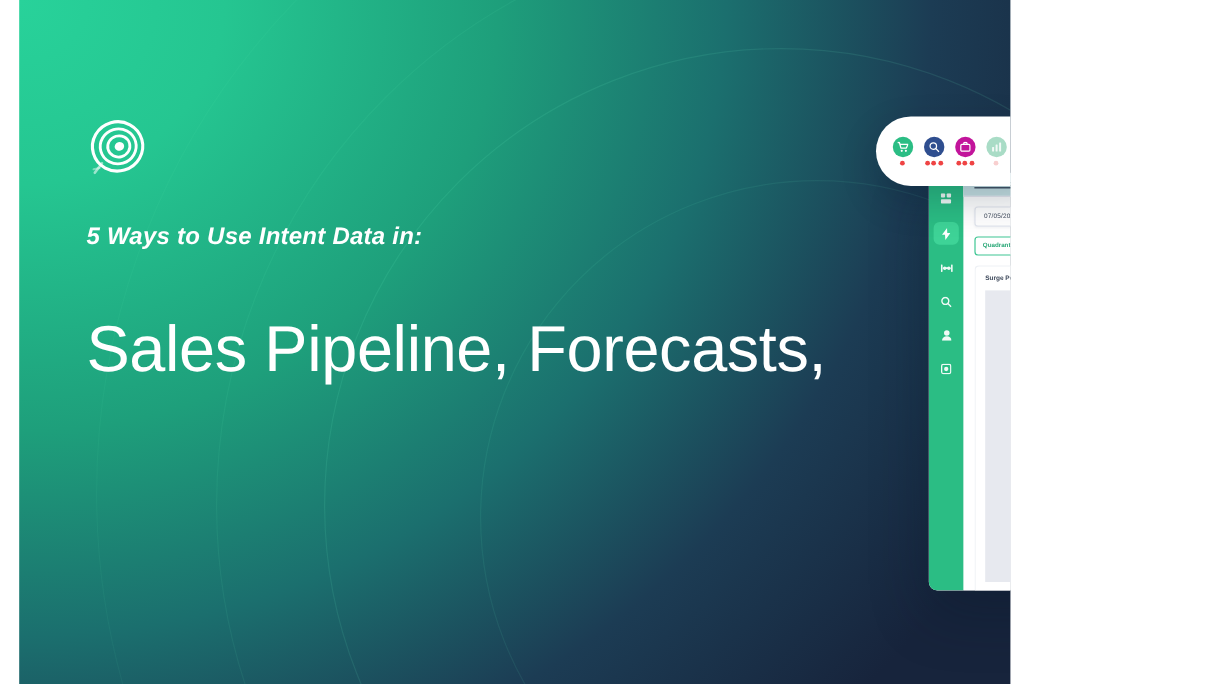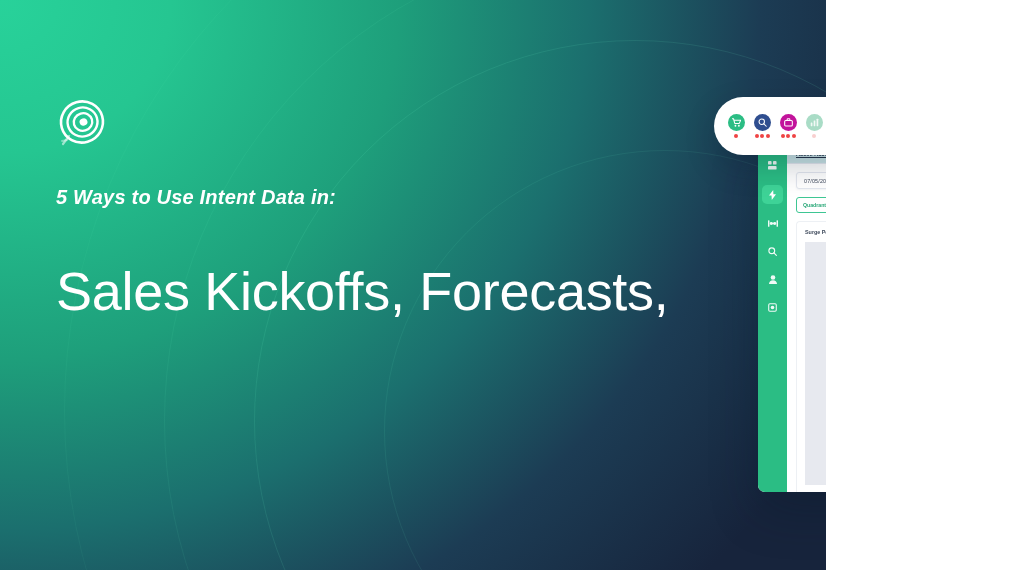--- a/index.html
+++ b/index.html
@@ -5,21 +5,21 @@
   html,body{margin:0;padding:0;}
   body{
     width:1024px;height:576px;overflow:hidden;
     font-family:"Liberation Sans", sans-serif;
     background:#ffffff;
   }
   .stage{position:relative;width:1024px;height:576px;overflow:hidden;background:#ffffff;}
 
   
   .slide{
-    position:absolute;left:0;top:0;width:826px;height:570px;
+    position:absolute;left:16px;top:0;width:826px;height:570px;
     background:
       radial-gradient(115% 150% at 0% 0%, #28d29a 0%, #25c691 18%, #1e9f7b 42%, #1b6f6e 62%, #1c3c54 80%, #17243c 100%);
     overflow:hidden;
   }
   
   .arc{position:absolute;border-radius:50%;border:1.3px solid rgba(120,255,205,.10);}
   .arc.a1{width:760px;height:760px;right:-190px;top:40px;}
   .arc.a2{width:960px;height:960px;right:-300px;top:-60px;border-color:rgba(120,255,205,.07);}
   .arc.a3{width:560px;height:560px;right:-120px;top:150px;border-color:rgba(120,255,205,.08);}
   .arc.a4{width:1180px;height:1180px;right:-420px;top:-180px;border-color:rgba(120,255,205,.05);}
@@ -168,21 +168,21 @@
         <ellipse cx="26.5" cy="24" rx="15" ry="14.5" stroke="#ffffff" stroke-width="2.4" transform="rotate(-16 26.5 24)"></ellipse>
         <ellipse cx="27" cy="24" rx="9.3" ry="8.8" stroke="#ffffff" stroke-width="2.3" transform="rotate(-16 27 24)"></ellipse>
         <ellipse cx="27.5" cy="24" rx="4" ry="3.6" fill="#ffffff" transform="rotate(-16 27.5 24)"></ellipse>
         <path d="M13 38 L7 46" stroke="#ffffff" stroke-width="2.2" stroke-linecap="round" opacity=".55"></path>
         <path d="M11 42 L6 43" stroke="#ffffff" stroke-width="1.8" stroke-linecap="round" opacity=".4"></path>
       </svg>
     </div>
 
     <div class="eyebrow">5 Ways to Use Intent Data in:</div>
     <div class="headline">
-      <span class="l">Sales Kickoffs, Forecasts,</span>
+      <span class="l">Sales Pipeline, Forecasts,</span>
     </div>
 
     <div class="dash">
       <div class="dash-rail">
         <div class="rail-ico">
           <svg width="9" height="9" viewBox="0 0 10 10" fill="currentColor">
               <rect x="0" y="0" width="4" height="4" rx="1"></rect>
               <rect x="5.5" y="0" width="4" height="4" rx="1"></rect>
               <rect x="0" y="5.5" width="9.5" height="4" rx="1"></rect>
             </svg>

